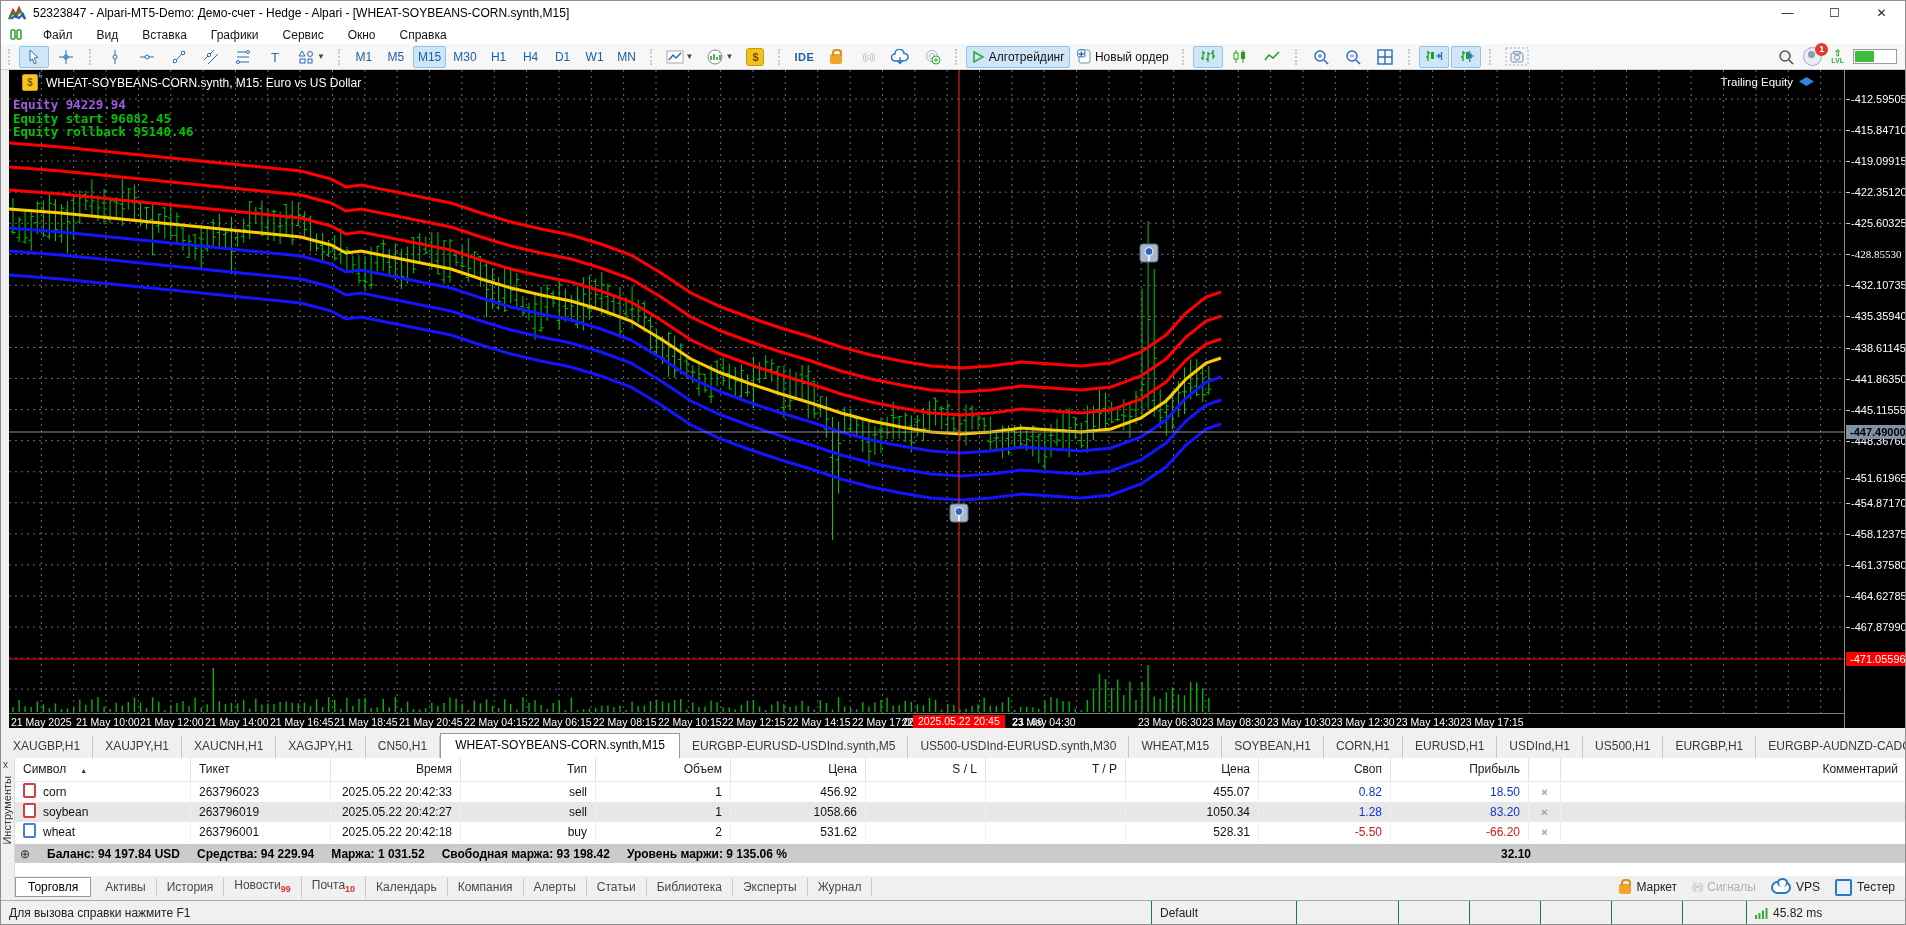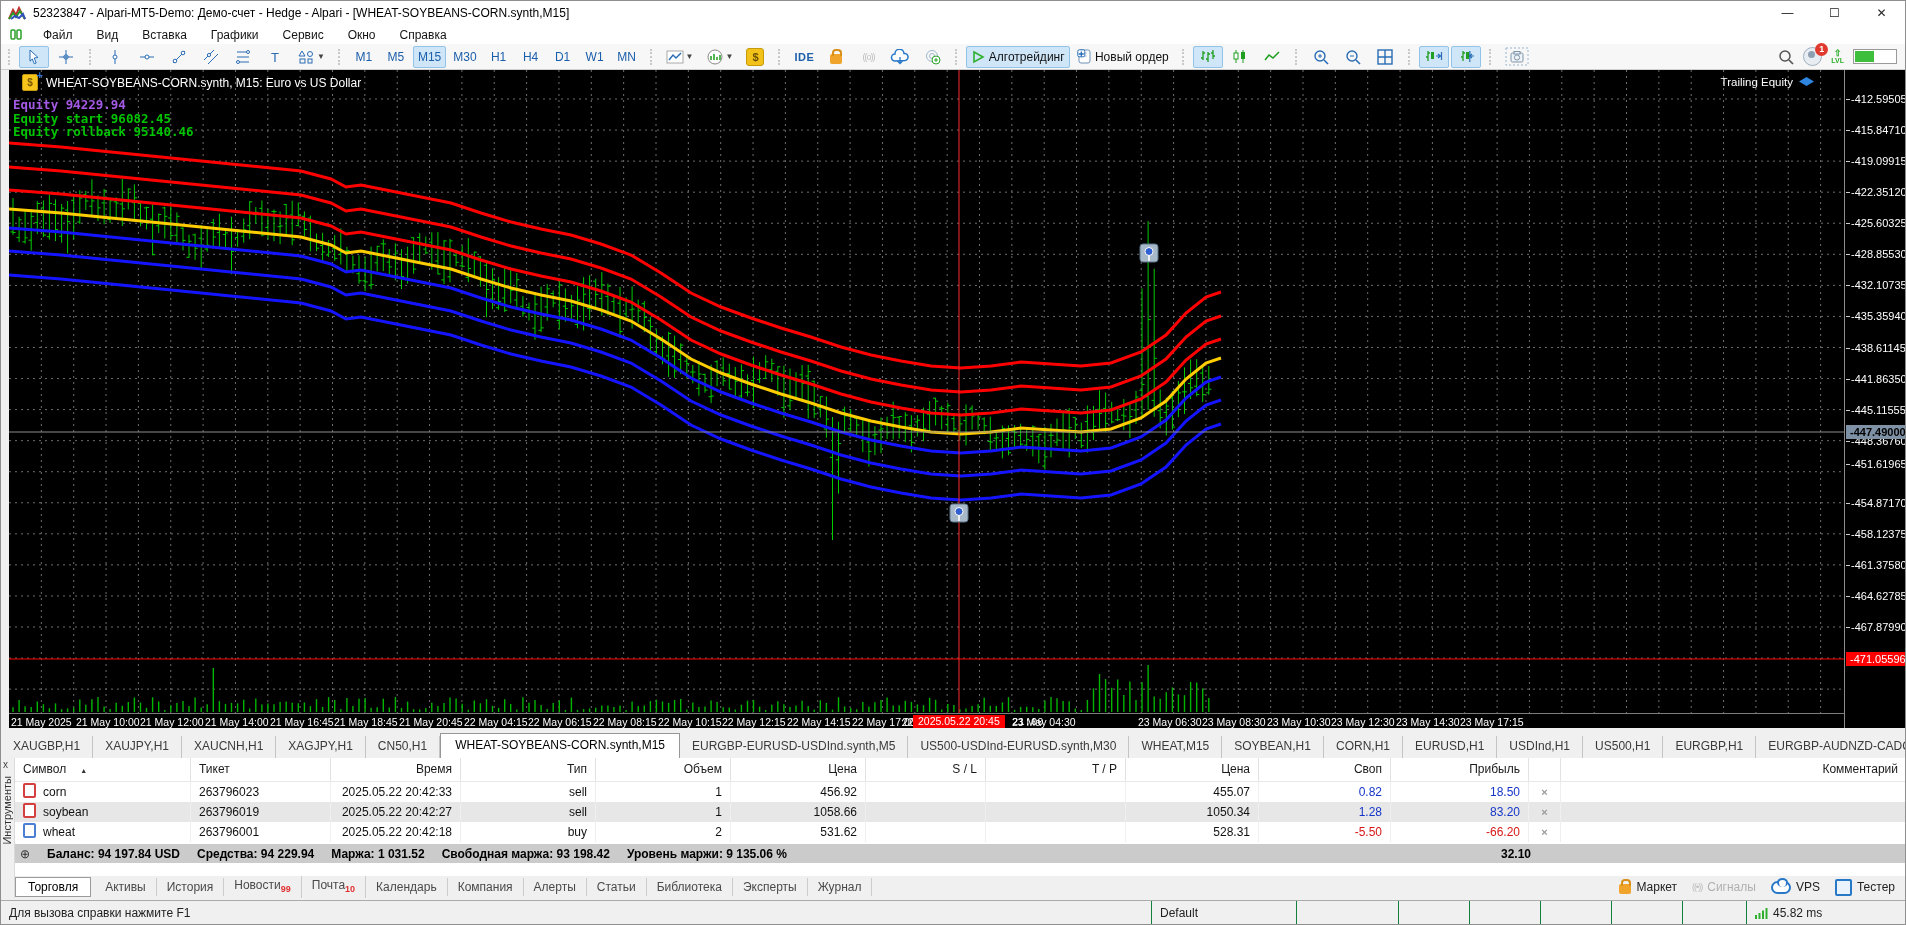--- a/index.html
+++ b/index.html
@@ -860,28 +860,28 @@
         <span>Trailing Equity</span>
         <span class="cap"></span>
       </div>
     </div>
     <div class="paxis" id="price-axis">
         <div class="price-label" style="top: 23px;">-412.59505</div>
         <div class="price-label" style="top: 54px;">-415.84710</div>
         <div class="price-label" style="top: 85px;">-419.09915</div>
         <div class="price-label" style="top: 116px;">-422.35120</div>
         <div class="price-label" style="top: 147px;">-425.60325</div>
-        <div class="price-label" style="top: 178px;">-428.85530</div>
+        <div class="price-label" style="top: 178px; font-family: Liberation Serif, serif;">-428.85530</div>
         <div class="price-label" style="top: 209px;">-432.10735</div>
         <div class="price-label" style="top: 240px;">-435.35940</div>
         <div class="price-label" style="top: 272px;">-438.61145</div>
         <div class="price-label" style="top: 303px;">-441.86350</div>
         <div class="price-label" style="top: 334px;">-445.11555</div>
         <div class="price-label" style="top: 365px;">-448.36760</div>
-        <div class="price-label" style="top: 388px;">-451.61965</div>
+        <div class="price-label" style="top: 402px;">-451.61965</div>
         <div class="price-label" style="top: 427px;">-454.87170</div>
         <div class="price-label" style="top: 458px;">-458.12375</div>
         <div class="price-label" style="top: 489px;">-461.37580</div>
         <div class="price-label" style="top: 520px;">-464.62785</div>
         <div class="price-label" style="top: 551px;">-467.87990</div>
         <div class="price-cur" style="top: 355px;">-447.49000</div>
         <div class="price-alert" style="top: 582px;">-471.05596</div>
       </div>
     <div class="taxis" id="time-axis">
         <div class="time-label" style="left: 2px;">21 May 2025</div>

